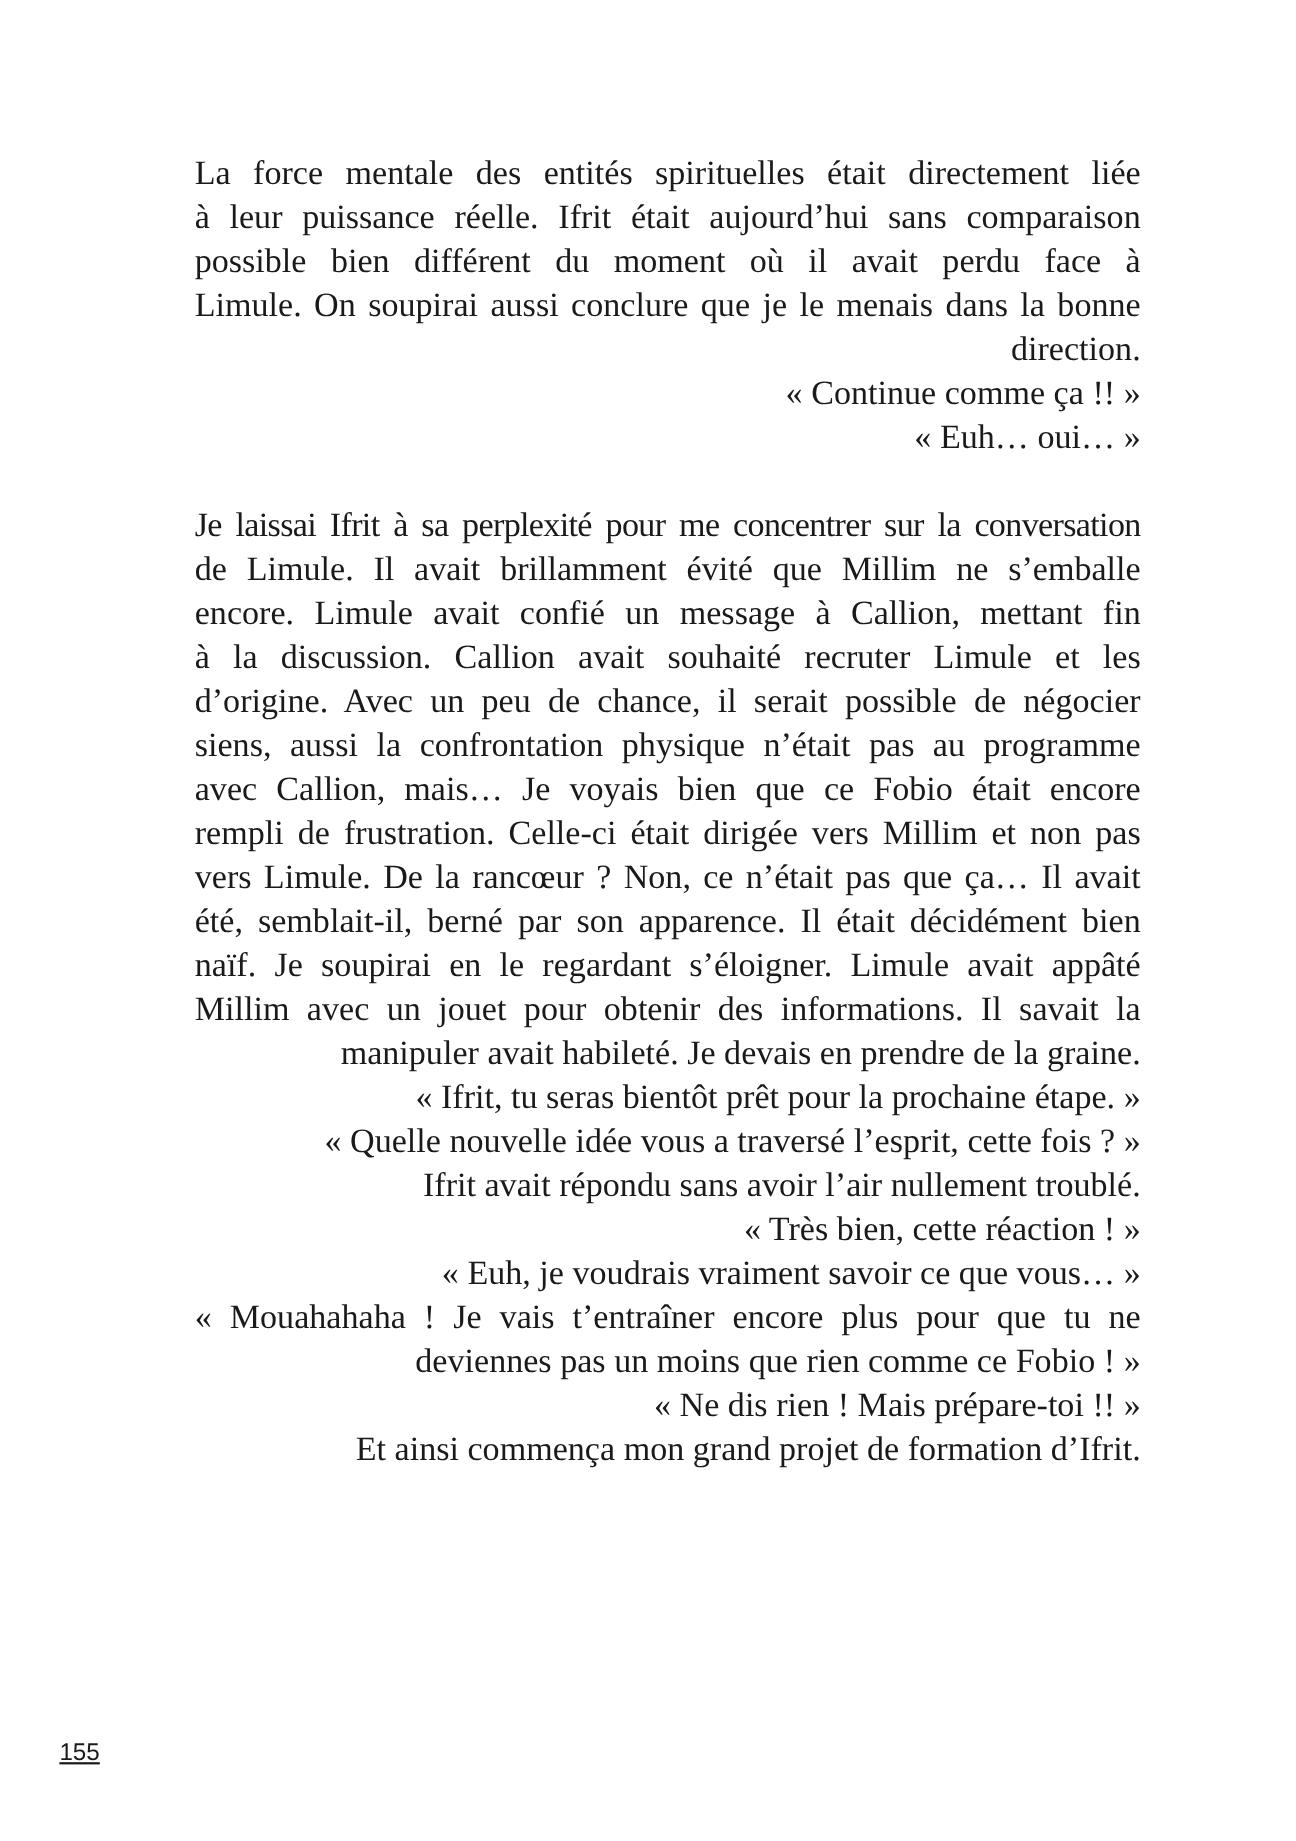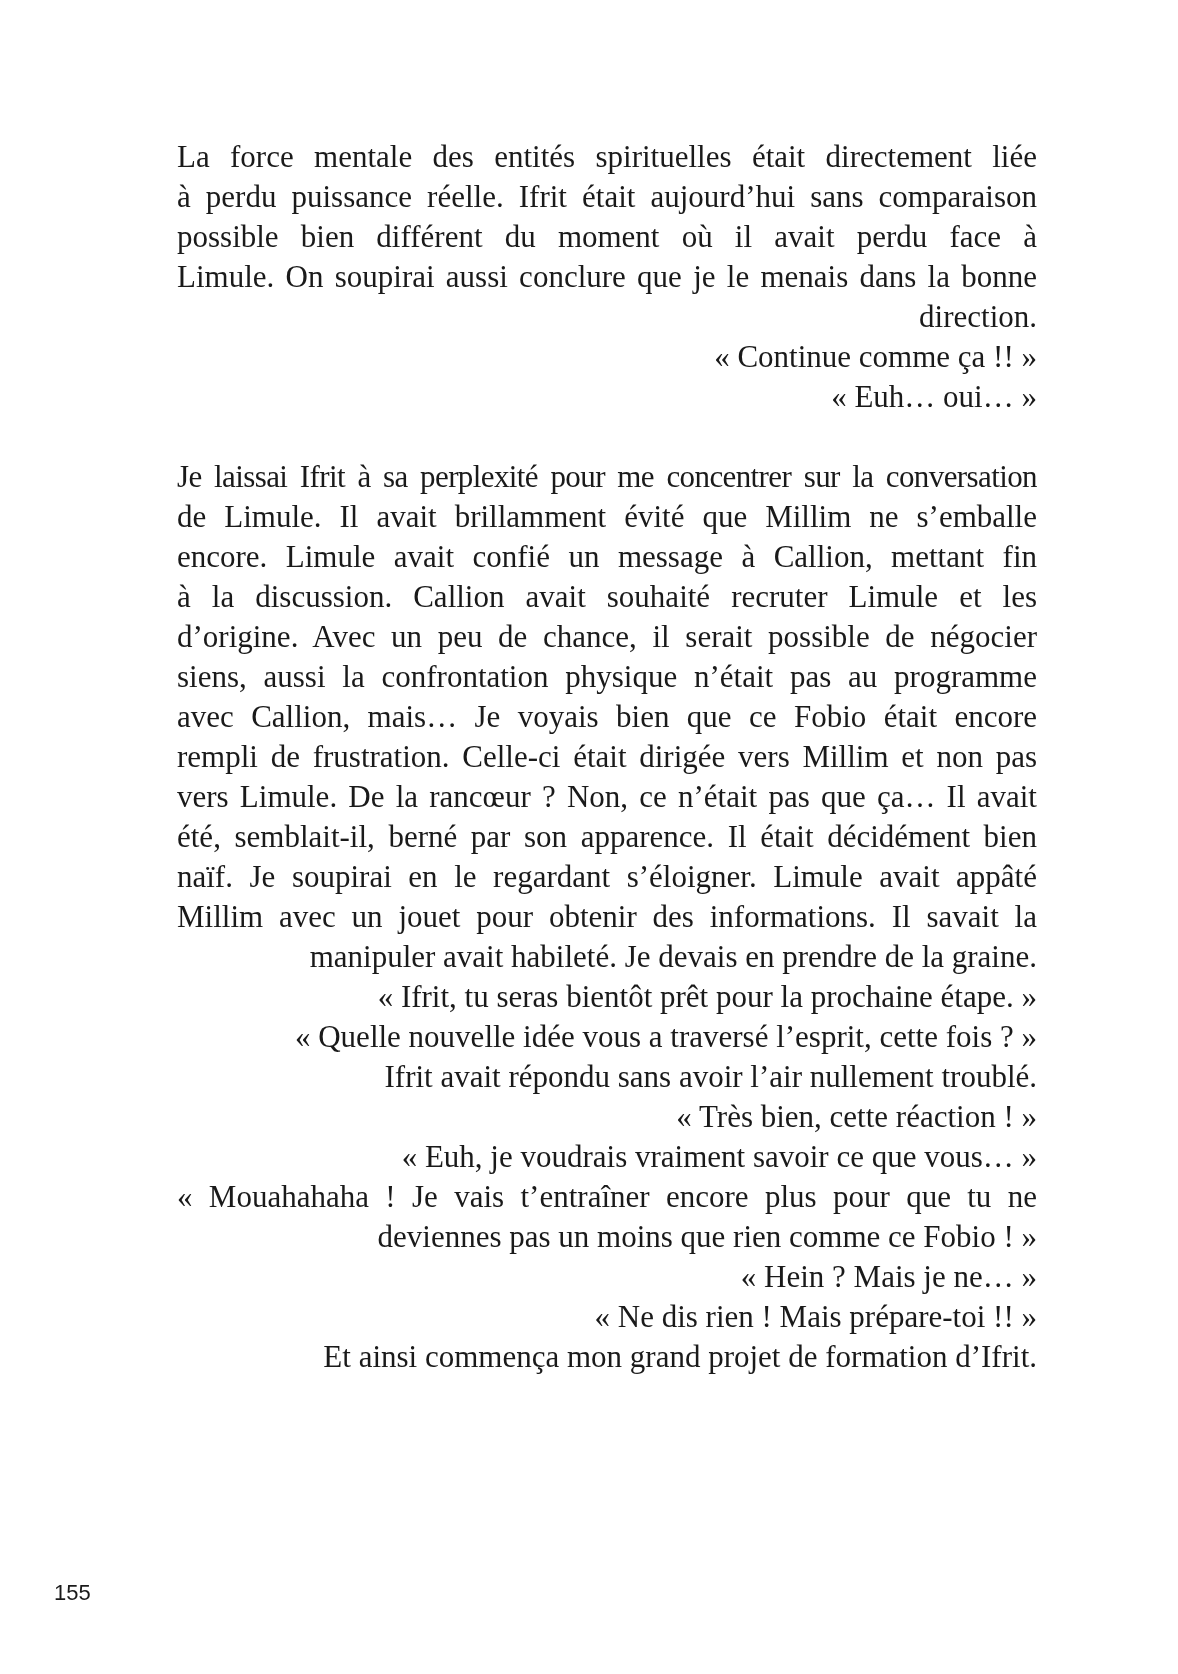--- a/index.html
+++ b/index.html
@@ -54,30 +54,31 @@
     display: block;
     height: 40px;
   }
   .page-number {
     position: absolute;
     left: 54px;
     top: 1580px;
     font-family: "Liberation Sans", "DejaVu Sans", sans-serif;
     font-size: 22px;
     color: #1a1a1a;
+    text-decoration: underline;
   }
 </style>
 </head>
 <body>
 
 <div class="page">
   <div class="text-block">
 
     <span class="line justify">La force mentale des entités spirituelles était directement liée</span>
-    <span class="line justify">à perdu puissance réelle. Ifrit était aujourd’hui sans comparaison</span>
+    <span class="line justify">à leur puissance réelle. Ifrit était aujourd’hui sans comparaison</span>
     <span class="line justify">possible bien différent du moment où il avait perdu face à</span>
     <span class="line justify">Limule. On soupirai aussi conclure que je le menais dans la bonne</span>
     <span class="line left">direction.</span>
     <span class="line left">« Continue comme ça !! »</span>
     <span class="line left">« Euh… oui… »</span>
 
     <span class="blank"></span>
 
     <span class="line justify condensed">Je laissai Ifrit à sa perplexité pour me concentrer sur la conversation</span>
     <span class="line justify">de Limule. Il avait brillamment évité que Millim ne s’emballe</span>
@@ -92,20 +93,19 @@
     <span class="line justify">naïf. Je soupirai en le regardant s’éloigner. Limule avait appâté</span>
     <span class="line justify">Millim avec un jouet pour obtenir des informations. Il savait la</span>
     <span class="line left">manipuler avait habileté. Je devais en prendre de la graine.</span>
     <span class="line left">« Ifrit, tu seras bientôt prêt pour la prochaine étape. »</span>
     <span class="line left">« Quelle nouvelle idée vous a traversé l’esprit, cette fois ? »</span>
     <span class="line left">Ifrit avait répondu sans avoir l’air nullement troublé.</span>
     <span class="line left">« Très bien, cette réaction ! »</span>
     <span class="line left">« Euh, je voudrais vraiment savoir ce que vous… »</span>
     <span class="line justify">« Mouahahaha ! Je vais t’entraîner encore plus pour que tu ne</span>
     <span class="line left">deviennes pas un moins que rien comme ce Fobio ! »</span>
-    <span class="line left">« Hein ? Mais je ne… »</span>
     <span class="line left">« Ne dis rien ! Mais prépare-toi !! »</span>
     <span class="line left">Et ainsi commença mon grand projet de formation d’Ifrit.</span>
 
   </div>
 
   <div class="page-number">155</div>
 </div>
 
 </body></html>

